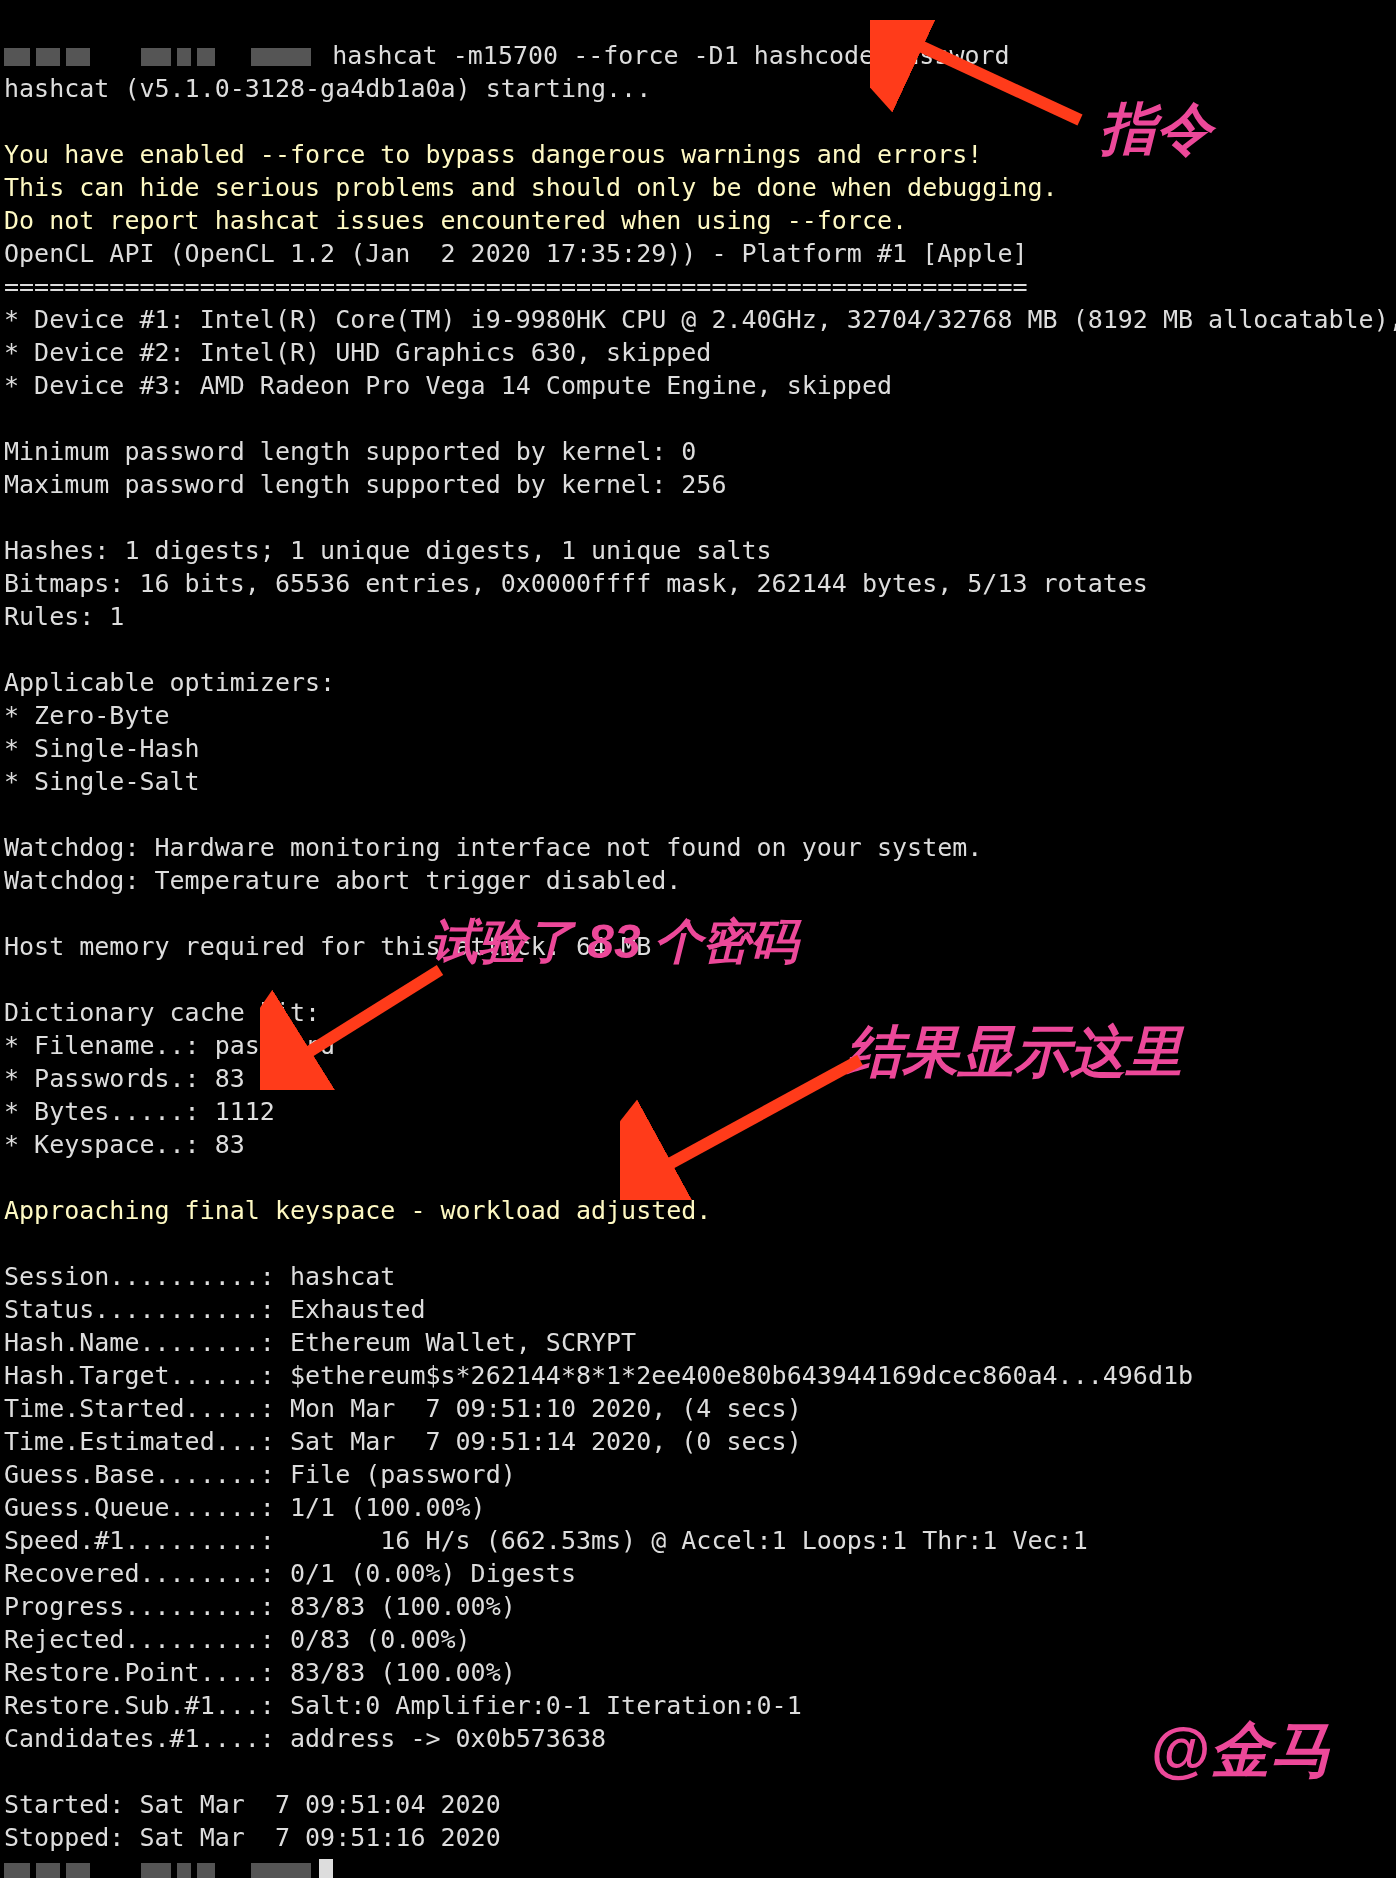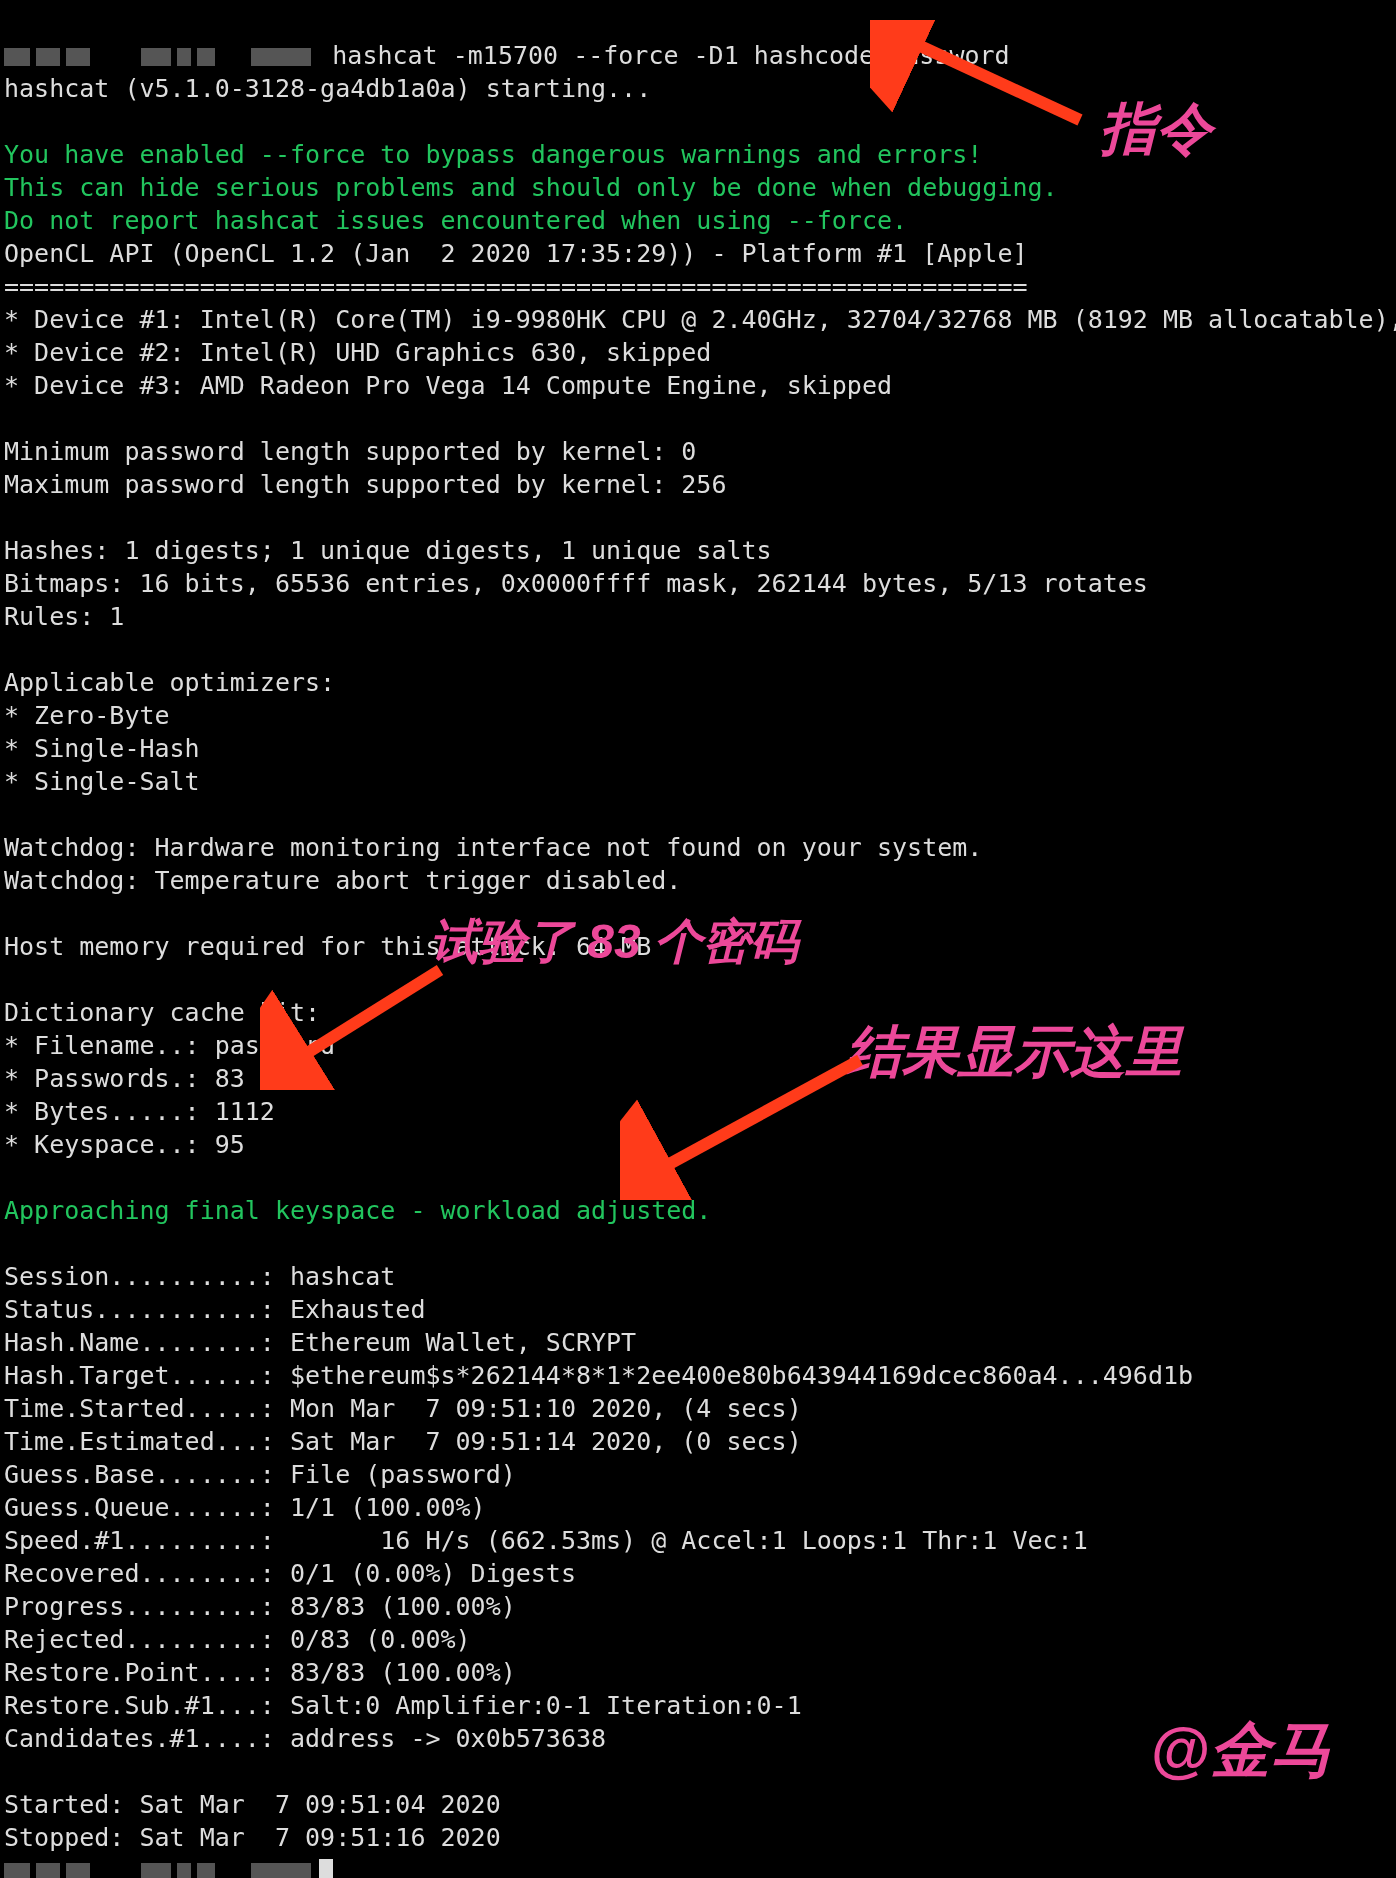--- a/index.html
+++ b/index.html
@@ -1,18 +1,18 @@
 <!DOCTYPE html>
 <html><head>
 <meta charset="utf-8">
 <style>
   html,body{margin:0;padding:0;background:#000;width:1396px;height:1878px;overflow:hidden}
   .terminal{font-family:Menlo,Consolas,ui-monospace,monospace;font-size:25px;line-height:1.32;
     color:#ddd;white-space:pre;padding:6px 4px;position:relative}
-  .yellow{color:#22c55e}
+  .yellow{color:#fef9c3}
   .dim{color:#777}
   .redact{display:inline-block;vertical-align:middle;height:18px;background:#555;margin-right:6px}
   .annot{position:absolute;color:#ec4899;font-family:"PingFang SC","Hiragino Sans GB","Microsoft YaHei",sans-serif;
     font-weight:700;font-style:italic;white-space:nowrap;pointer-events:none}
   .a1{left:1100px;top:92px;font-size:56px}
   .a2{left:430px;top:910px;font-size:48px}
   .a3{left:846px;top:1020px;font-size:56px;line-height:1.15}
   .a4{left:1150px;top:1710px;font-size:61px}
   svg.arrow{position:absolute;pointer-events:none}
   .cursor{display:inline-block;width:14px;height:26px;background:#ddd;vertical-align:text-bottom;margin-left:2px}
@@ -47,21 +47,21 @@
 
 <span>Watchdog: Hardware monitoring interface not found on your system.</span>
 <span>Watchdog: Temperature abort trigger disabled.</span>
 
 <span>Host memory required for this attack: 64 MB</span>
 
 <span>Dictionary cache hit:</span>
 <span>* Filename..: password</span>
 <span>* Passwords.: 83</span>
 <span>* Bytes.....: 1112</span>
-<span>* Keyspace..: 95</span>
+<span>* Keyspace..: 83</span>
 
 <span class="yellow">Approaching final keyspace - workload adjusted.</span>
 
 <span>Session..........: hashcat</span>
 <span>Status...........: Exhausted</span>
 <span>Hash.Name........: Ethereum Wallet, SCRYPT</span>
 <span>Hash.Target......: $ethereum$s*262144*8*1*2ee400e80b643944169dcec860a4...496d1b</span>
 <span>Time.Started.....: Mon Mar  7 09:51:10 2020, (4 secs)</span>
 <span>Time.Estimated...: Sat Mar  7 09:51:14 2020, (0 secs)</span>
 <span>Guess.Base.......: File (password)</span>

